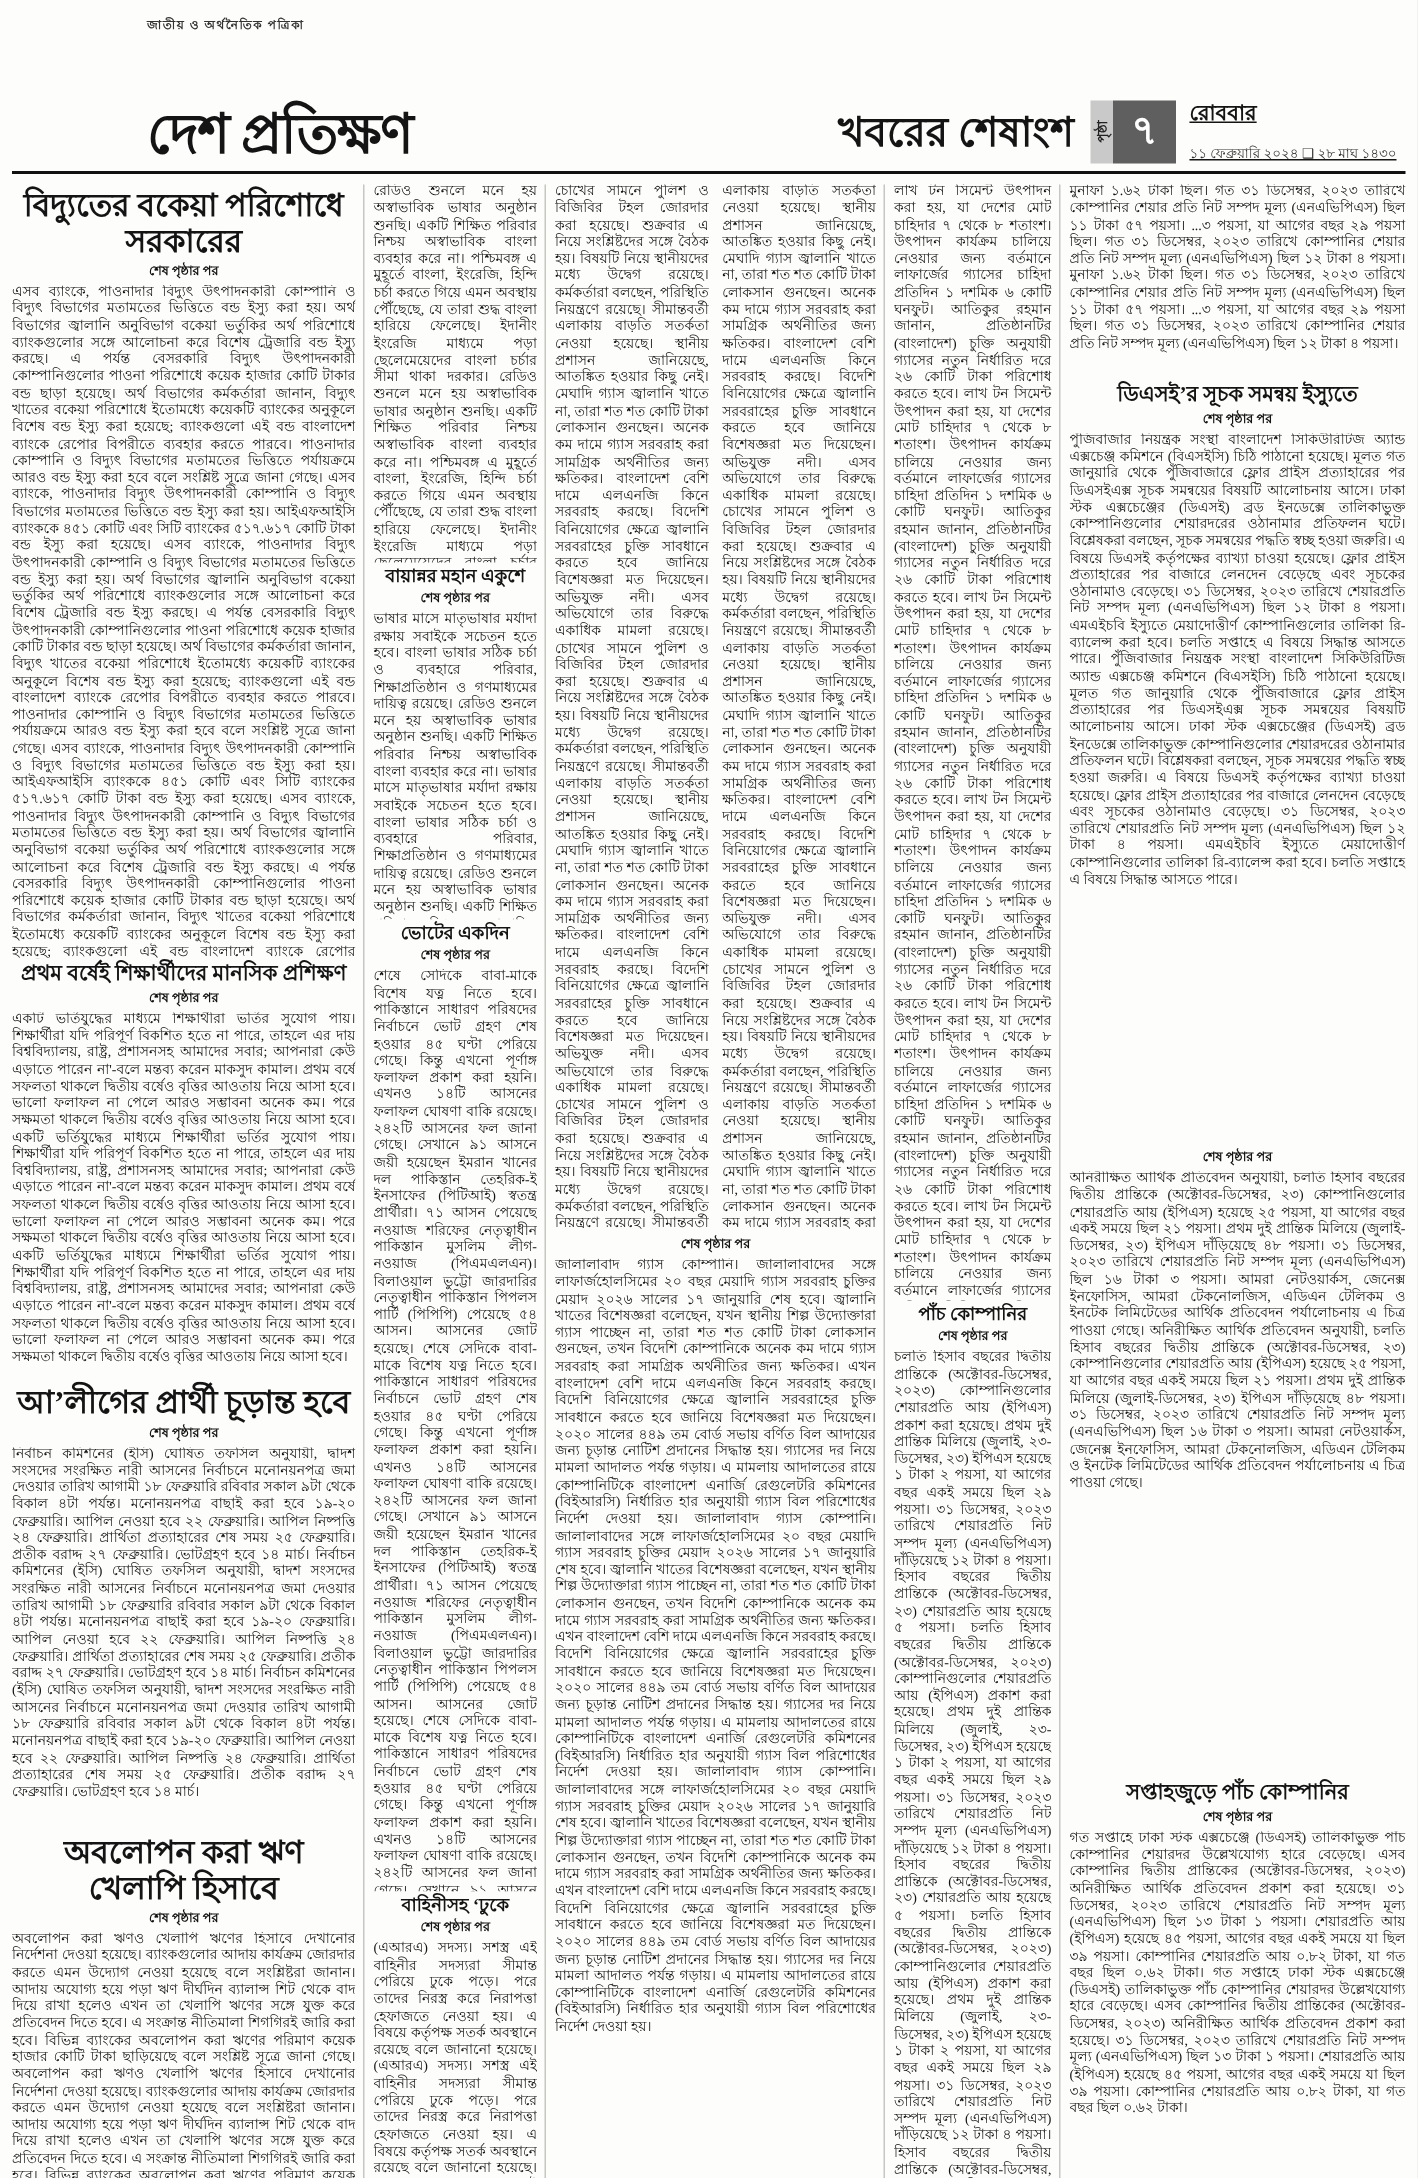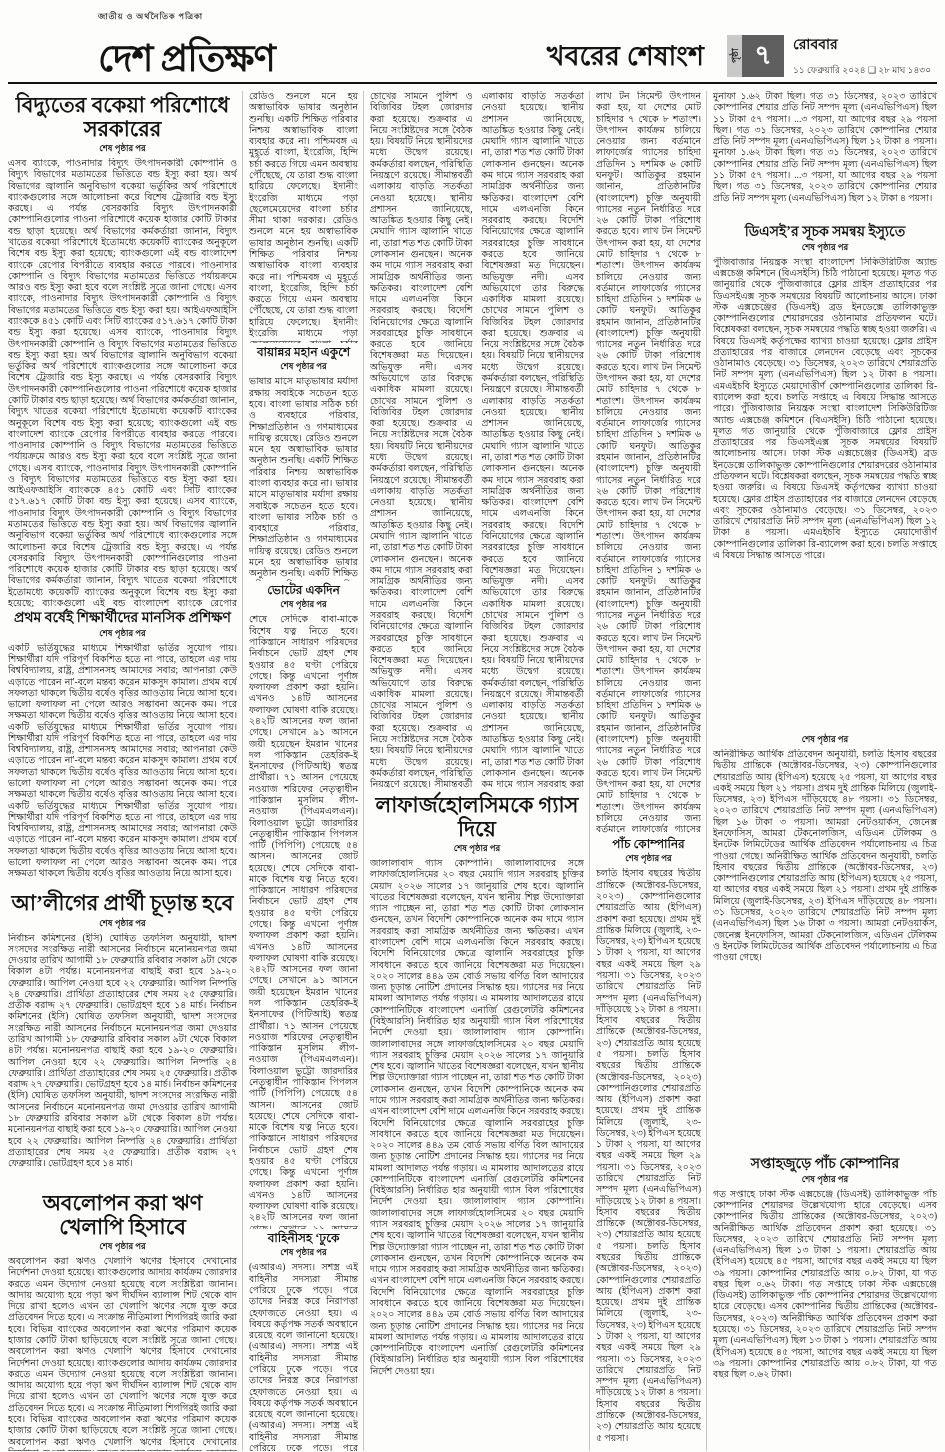--- a/index.html
+++ b/index.html
@@ -4,32 +4,32 @@
 <style>
   html,body{margin:0;padding:0;background:#e8e8e4;}
   .page{
     width:945px;height:1452px;margin:0 auto;background:#fdfdfb;color:#141414;
     font-family:"Liberation Serif","DejaVu Serif",serif;
     box-sizing:border-box;padding:10px 8px 6px 8px;overflow:hidden;position:relative;
   }
   
   .hdr{display:flex;justify-content:space-between;align-items:flex-end;
        border-bottom:2.5px solid #111;padding:0 2px 5px 2px;}
-  .brand{display:flex;flex-direction:column;padding-left:88px;gap:16px;}
+  .brand{display:flex;flex-direction:column;padding-left:88px;}
   .tagline{font-size:8px;letter-spacing:1px;color:#333;margin-bottom:1px;font-weight:bold;}
-  .masthead{font-size:37px;font-weight:bold;line-height:1;letter-spacing:-1px;}
+  .masthead{font-size:37px;font-weight:bold;line-height:1;letter-spacing:-1px;margin-top:48px;}
   .hdr-right{display:flex;align-items:center;gap:9px;padding-right:4px;}
-  .section-title{font-size:27px;font-weight:bold;line-height:1;margin-right:14px;}
+  .section-title{font-size:27px;font-weight:bold;line-height:1;margin-right:2px;}
   .pgkey{display:flex;}
   .pglabel{background:#c9c9c9;color:#222;font-size:9px;font-weight:bold;
            writing-mode:vertical-rl;transform:rotate(180deg);
            display:flex;align-items:center;justify-content:center;width:15px;height:42px;}
   .pgnum{background:#5f5f5f;color:#fff;width:42px;height:42px;display:flex;
          align-items:center;justify-content:center;font-size:27px;font-weight:bold;}
-  .dateblk{display:flex;flex-direction:column;justify-content:center;gap:14px;}
+  .dateblk{display:flex;flex-direction:column;justify-content:center;gap:14px;text-decoration:underline;}
   .weekday{font-size:14px;font-weight:bold;line-height:1;}
   .dateline{font-size:9px;color:#333;line-height:1;text-align:right;}
   
   .cols{display:flex;margin-top:7px;height:1360px;}
   .track{box-sizing:border-box;overflow:hidden;display:flex;flex-direction:column;font-family:Liberation Serif, serif;}
   .track + .track{border-left:1px solid #c6c6c2;margin-left:5px;padding-left:6px;}
   .t1{width:229px;}
   .t2{width:116px;}
   .t34{width:221px;}
   .t5{width:112px;}
@@ -108,21 +108,20 @@
       <div class="art fill">
         <div class="hl hl-md">বাহিনীসহ ‘ঢুকে</div>
         <div class="cont">শেষ পৃষ্ঠার পর</div>
         <div class="bd fill">(এআরএ) সদস্য। সশস্ত্র এই বাহিনীর সদস্যরা সীমান্ত পেরিয়ে ঢুকে পড়ে। পরে তাদের নিরস্ত্র করে নিরাপত্তা হেফাজতে নেওয়া হয়। এ বিষয়ে কর্তৃপক্ষ সতর্ক অবস্থানে রয়েছে বলে জানানো হয়েছে। (এআরএ) সদস্য। সশস্ত্র এই বাহিনীর সদস্যরা সীমান্ত পেরিয়ে ঢুকে পড়ে। পরে তাদের নিরস্ত্র করে নিরাপত্তা হেফাজতে নেওয়া হয়। এ বিষয়ে কর্তৃপক্ষ সতর্ক অবস্থানে রয়েছে বলে জানানো হয়েছে। (এআরএ) সদস্য। সশস্ত্র এই বাহিনীর সদস্যরা সীমান্ত পেরিয়ে ঢুকে পড়ে। পরে তাদের নিরস্ত্র করে নিরাপত্তা হেফাজতে নেওয়া হয়। এ বিষয়ে কর্তৃপক্ষ সতর্ক অবস্থানে রয়েছে বলে জানানো হয়েছে।</div>
       </div>
     </div>
 
     <div class="track t34">
       <div class="bd twocol" style="height:700px">চোখের সামনে পুলিশ ও বিজিবির টহল জোরদার করা হয়েছে। শুক্রবার এ নিয়ে সংশ্লিষ্টদের সঙ্গে বৈঠক হয়। বিষয়টি নিয়ে স্থানীয়দের মধ্যে উদ্বেগ রয়েছে। কর্মকর্তারা বলছেন, পরিস্থিতি নিয়ন্ত্রণে রয়েছে। সীমান্তবর্তী এলাকায় বাড়তি সতর্কতা নেওয়া হয়েছে। স্থানীয় প্রশাসন জানিয়েছে, আতঙ্কিত হওয়ার কিছু নেই। মেঘাদি গ্যাস জ্বালানি খাতে না, তারা শত শত কোটি টাকা লোকসান গুনছেন। অনেক কম দামে গ্যাস সরবরাহ করা সামগ্রিক অর্থনীতির জন্য ক্ষতিকর। বাংলাদেশ বেশি দামে এলএনজি কিনে সরবরাহ করছে। বিদেশি বিনিয়োগের ক্ষেত্রে জ্বালানি সরবরাহের চুক্তি সাবধানে করতে হবে জানিয়ে বিশেষজ্ঞরা মত দিয়েছেন। অভিযুক্ত নদী। এসব অভিযোগে তার বিরুদ্ধে একাধিক মামলা রয়েছে। চোখের সামনে পুলিশ ও বিজিবির টহল জোরদার করা হয়েছে। শুক্রবার এ নিয়ে সংশ্লিষ্টদের সঙ্গে বৈঠক হয়। বিষয়টি নিয়ে স্থানীয়দের মধ্যে উদ্বেগ রয়েছে। কর্মকর্তারা বলছেন, পরিস্থিতি নিয়ন্ত্রণে রয়েছে। সীমান্তবর্তী এলাকায় বাড়তি সতর্কতা নেওয়া হয়েছে। স্থানীয় প্রশাসন জানিয়েছে, আতঙ্কিত হওয়ার কিছু নেই। মেঘাদি গ্যাস জ্বালানি খাতে না, তারা শত শত কোটি টাকা লোকসান গুনছেন। অনেক কম দামে গ্যাস সরবরাহ করা সামগ্রিক অর্থনীতির জন্য ক্ষতিকর। বাংলাদেশ বেশি দামে এলএনজি কিনে সরবরাহ করছে। বিদেশি বিনিয়োগের ক্ষেত্রে জ্বালানি সরবরাহের চুক্তি সাবধানে করতে হবে জানিয়ে বিশেষজ্ঞরা মত দিয়েছেন। অভিযুক্ত নদী। এসব অভিযোগে তার বিরুদ্ধে একাধিক মামলা রয়েছে। চোখের সামনে পুলিশ ও বিজিবির টহল জোরদার করা হয়েছে। শুক্রবার এ নিয়ে সংশ্লিষ্টদের সঙ্গে বৈঠক হয়। বিষয়টি নিয়ে স্থানীয়দের মধ্যে উদ্বেগ রয়েছে। কর্মকর্তারা বলছেন, পরিস্থিতি নিয়ন্ত্রণে রয়েছে। সীমান্তবর্তী এলাকায় বাড়তি সতর্কতা নেওয়া হয়েছে। স্থানীয় প্রশাসন জানিয়েছে, আতঙ্কিত হওয়ার কিছু নেই। মেঘাদি গ্যাস জ্বালানি খাতে না, তারা শত শত কোটি টাকা লোকসান গুনছেন। অনেক কম দামে গ্যাস সরবরাহ করা সামগ্রিক অর্থনীতির জন্য ক্ষতিকর। বাংলাদেশ বেশি দামে এলএনজি কিনে সরবরাহ করছে। বিদেশি বিনিয়োগের ক্ষেত্রে জ্বালানি সরবরাহের চুক্তি সাবধানে করতে হবে জানিয়ে বিশেষজ্ঞরা মত দিয়েছেন। অভিযুক্ত নদী। এসব অভিযোগে তার বিরুদ্ধে একাধিক মামলা রয়েছে। চোখের সামনে পুলিশ ও বিজিবির টহল জোরদার করা হয়েছে। শুক্রবার এ নিয়ে সংশ্লিষ্টদের সঙ্গে বৈঠক হয়। বিষয়টি নিয়ে স্থানীয়দের মধ্যে উদ্বেগ রয়েছে। কর্মকর্তারা বলছেন, পরিস্থিতি নিয়ন্ত্রণে রয়েছে। সীমান্তবর্তী এলাকায় বাড়তি সতর্কতা নেওয়া হয়েছে। স্থানীয় প্রশাসন জানিয়েছে, আতঙ্কিত হওয়ার কিছু নেই। মেঘাদি গ্যাস জ্বালানি খাতে না, তারা শত শত কোটি টাকা লোকসান গুনছেন। অনেক কম দামে গ্যাস সরবরাহ করা সামগ্রিক অর্থনীতির জন্য ক্ষতিকর। বাংলাদেশ বেশি দামে এলএনজি কিনে সরবরাহ করছে। বিদেশি বিনিয়োগের ক্ষেত্রে জ্বালানি সরবরাহের চুক্তি সাবধানে করতে হবে জানিয়ে বিশেষজ্ঞরা মত দিয়েছেন। অভিযুক্ত নদী। এসব অভিযোগে তার বিরুদ্ধে একাধিক মামলা রয়েছে। চোখের সামনে পুলিশ ও বিজিবির টহল জোরদার করা হয়েছে। শুক্রবার এ নিয়ে সংশ্লিষ্টদের সঙ্গে বৈঠক হয়। বিষয়টি নিয়ে স্থানীয়দের মধ্যে উদ্বেগ রয়েছে। কর্মকর্তারা বলছেন, পরিস্থিতি নিয়ন্ত্রণে রয়েছে। সীমান্তবর্তী এলাকায় বাড়তি সতর্কতা নেওয়া হয়েছে। স্থানীয় প্রশাসন জানিয়েছে, আতঙ্কিত হওয়ার কিছু নেই। মেঘাদি গ্যাস জ্বালানি খাতে না, তারা শত শত কোটি টাকা লোকসান গুনছেন। অনেক কম দামে গ্যাস সরবরাহ করা সামগ্রিক অর্থনীতির জন্য ক্ষতিকর। বাংলাদেশ বেশি দামে এলএনজি কিনে সরবরাহ করছে। বিদেশি বিনিয়োগের ক্ষেত্রে জ্বালানি সরবরাহের চুক্তি সাবধানে করতে হবে জানিয়ে বিশেষজ্ঞরা মত দিয়েছেন। অভিযুক্ত নদী। এসব অভিযোগে তার বিরুদ্ধে একাধিক মামলা রয়েছে। চোখের সামনে পুলিশ ও বিজিবির টহল জোরদার করা হয়েছে। শুক্রবার এ নিয়ে সংশ্লিষ্টদের সঙ্গে বৈঠক হয়। বিষয়টি নিয়ে স্থানীয়দের মধ্যে উদ্বেগ রয়েছে। কর্মকর্তারা বলছেন, পরিস্থিতি নিয়ন্ত্রণে রয়েছে। সীমান্তবর্তী এলাকায় বাড়তি সতর্কতা নেওয়া হয়েছে। স্থানীয় প্রশাসন জানিয়েছে, আতঙ্কিত হওয়ার কিছু নেই। মেঘাদি গ্যাস জ্বালানি খাতে না, তারা শত শত কোটি টাকা লোকসান গুনছেন। অনেক কম দামে গ্যাস সরবরাহ করা সামগ্রিক অর্থনীতির জন্য ক্ষতিকর। বাংলাদেশ বেশি দামে এলএনজি কিনে সরবরাহ করছে। বিদেশি বিনিয়োগের ক্ষেত্রে জ্বালানি সরবরাহের চুক্তি সাবধানে করতে হবে জানিয়ে বিশেষজ্ঞরা মত দিয়েছেন। অভিযুক্ত নদী। এসব অভিযোগে তার বিরুদ্ধে একাধিক মামলা রয়েছে।</div>
       <div class="art fill">
-        <div class="hl hl-xl">লাফার্জহোলসিমকে গ্যাস দিয়ে</div>
         <div class="cont">শেষ পৃষ্ঠার পর</div>
         <div class="bd fill">জালালাবাদ গ্যাস কোম্পানি। জালালাবাদের সঙ্গে লাফার্জহোলসিমের ২০ বছর মেয়াদি গ্যাস সরবরাহ চুক্তির মেয়াদ ২০২৬ সালের ১৭ জানুয়ারি শেষ হবে। জ্বালানি খাতের বিশেষজ্ঞরা বলেছেন, যখন স্থানীয় শিল্প উদ্যোক্তারা গ্যাস পাচ্ছেন না, তারা শত শত কোটি টাকা লোকসান গুনছেন, তখন বিদেশি কোম্পানিকে অনেক কম দামে গ্যাস সরবরাহ করা সামগ্রিক অর্থনীতির জন্য ক্ষতিকর। এখন বাংলাদেশ বেশি দামে এলএনজি কিনে সরবরাহ করছে। বিদেশি বিনিয়োগের ক্ষেত্রে জ্বালানি সরবরাহের চুক্তি সাবধানে করতে হবে জানিয়ে বিশেষজ্ঞরা মত দিয়েছেন। ২০২০ সালের ৪৪৯ তম বোর্ড সভায় বর্ণিত বিল আদায়ের জন্য চূড়ান্ত নোটিশ প্রদানের সিদ্ধান্ত হয়। গ্যাসের দর নিয়ে মামলা আদালত পর্যন্ত গড়ায়। এ মামলায় আদালতের রায়ে কোম্পানিটিকে বাংলাদেশ এনার্জি রেগুলেটরি কমিশনের (বিইআরসি) নির্ধারিত হার অনুযায়ী গ্যাস বিল পরিশোধের নির্দেশ দেওয়া হয়। জালালাবাদ গ্যাস কোম্পানি। জালালাবাদের সঙ্গে লাফার্জহোলসিমের ২০ বছর মেয়াদি গ্যাস সরবরাহ চুক্তির মেয়াদ ২০২৬ সালের ১৭ জানুয়ারি শেষ হবে। জ্বালানি খাতের বিশেষজ্ঞরা বলেছেন, যখন স্থানীয় শিল্প উদ্যোক্তারা গ্যাস পাচ্ছেন না, তারা শত শত কোটি টাকা লোকসান গুনছেন, তখন বিদেশি কোম্পানিকে অনেক কম দামে গ্যাস সরবরাহ করা সামগ্রিক অর্থনীতির জন্য ক্ষতিকর। এখন বাংলাদেশ বেশি দামে এলএনজি কিনে সরবরাহ করছে। বিদেশি বিনিয়োগের ক্ষেত্রে জ্বালানি সরবরাহের চুক্তি সাবধানে করতে হবে জানিয়ে বিশেষজ্ঞরা মত দিয়েছেন। ২০২০ সালের ৪৪৯ তম বোর্ড সভায় বর্ণিত বিল আদায়ের জন্য চূড়ান্ত নোটিশ প্রদানের সিদ্ধান্ত হয়। গ্যাসের দর নিয়ে মামলা আদালত পর্যন্ত গড়ায়। এ মামলায় আদালতের রায়ে কোম্পানিটিকে বাংলাদেশ এনার্জি রেগুলেটরি কমিশনের (বিইআরসি) নির্ধারিত হার অনুযায়ী গ্যাস বিল পরিশোধের নির্দেশ দেওয়া হয়। জালালাবাদ গ্যাস কোম্পানি। জালালাবাদের সঙ্গে লাফার্জহোলসিমের ২০ বছর মেয়াদি গ্যাস সরবরাহ চুক্তির মেয়াদ ২০২৬ সালের ১৭ জানুয়ারি শেষ হবে। জ্বালানি খাতের বিশেষজ্ঞরা বলেছেন, যখন স্থানীয় শিল্প উদ্যোক্তারা গ্যাস পাচ্ছেন না, তারা শত শত কোটি টাকা লোকসান গুনছেন, তখন বিদেশি কোম্পানিকে অনেক কম দামে গ্যাস সরবরাহ করা সামগ্রিক অর্থনীতির জন্য ক্ষতিকর। এখন বাংলাদেশ বেশি দামে এলএনজি কিনে সরবরাহ করছে। বিদেশি বিনিয়োগের ক্ষেত্রে জ্বালানি সরবরাহের চুক্তি সাবধানে করতে হবে জানিয়ে বিশেষজ্ঞরা মত দিয়েছেন। ২০২০ সালের ৪৪৯ তম বোর্ড সভায় বর্ণিত বিল আদায়ের জন্য চূড়ান্ত নোটিশ প্রদানের সিদ্ধান্ত হয়। গ্যাসের দর নিয়ে মামলা আদালত পর্যন্ত গড়ায়। এ মামলায় আদালতের রায়ে কোম্পানিটিকে বাংলাদেশ এনার্জি রেগুলেটরি কমিশনের (বিইআরসি) নির্ধারিত হার অনুযায়ী গ্যাস বিল পরিশোধের নির্দেশ দেওয়া হয়।</div>
       </div>
     </div>
 
     <div class="track t5">
       <div class="bd" style="height:744px">লাখ টন সিমেন্ট উৎপাদন করা হয়, যা দেশের মোট চাহিদার ৭ থেকে ৮ শতাংশ। উৎপাদন কার্যক্রম চালিয়ে নেওয়ার জন্য বর্তমানে লাফার্জের গ্যাসের চাহিদা প্রতিদিন ১ দশমিক ৬ কোটি ঘনফুট। আতিকুর রহমান জানান, প্রতিষ্ঠানটির (বাংলাদেশ) চুক্তি অনুযায়ী গ্যাসের নতুন নির্ধারিত দরে ২৬ কোটি টাকা পরিশোধ করতে হবে। লাখ টন সিমেন্ট উৎপাদন করা হয়, যা দেশের মোট চাহিদার ৭ থেকে ৮ শতাংশ। উৎপাদন কার্যক্রম চালিয়ে নেওয়ার জন্য বর্তমানে লাফার্জের গ্যাসের চাহিদা প্রতিদিন ১ দশমিক ৬ কোটি ঘনফুট। আতিকুর রহমান জানান, প্রতিষ্ঠানটির (বাংলাদেশ) চুক্তি অনুযায়ী গ্যাসের নতুন নির্ধারিত দরে ২৬ কোটি টাকা পরিশোধ করতে হবে। লাখ টন সিমেন্ট উৎপাদন করা হয়, যা দেশের মোট চাহিদার ৭ থেকে ৮ শতাংশ। উৎপাদন কার্যক্রম চালিয়ে নেওয়ার জন্য বর্তমানে লাফার্জের গ্যাসের চাহিদা প্রতিদিন ১ দশমিক ৬ কোটি ঘনফুট। আতিকুর রহমান জানান, প্রতিষ্ঠানটির (বাংলাদেশ) চুক্তি অনুযায়ী গ্যাসের নতুন নির্ধারিত দরে ২৬ কোটি টাকা পরিশোধ করতে হবে। লাখ টন সিমেন্ট উৎপাদন করা হয়, যা দেশের মোট চাহিদার ৭ থেকে ৮ শতাংশ। উৎপাদন কার্যক্রম চালিয়ে নেওয়ার জন্য বর্তমানে লাফার্জের গ্যাসের চাহিদা প্রতিদিন ১ দশমিক ৬ কোটি ঘনফুট। আতিকুর রহমান জানান, প্রতিষ্ঠানটির (বাংলাদেশ) চুক্তি অনুযায়ী গ্যাসের নতুন নির্ধারিত দরে ২৬ কোটি টাকা পরিশোধ করতে হবে। লাখ টন সিমেন্ট উৎপাদন করা হয়, যা দেশের মোট চাহিদার ৭ থেকে ৮ শতাংশ। উৎপাদন কার্যক্রম চালিয়ে নেওয়ার জন্য বর্তমানে লাফার্জের গ্যাসের চাহিদা প্রতিদিন ১ দশমিক ৬ কোটি ঘনফুট। আতিকুর রহমান জানান, প্রতিষ্ঠানটির (বাংলাদেশ) চুক্তি অনুযায়ী গ্যাসের নতুন নির্ধারিত দরে ২৬ কোটি টাকা পরিশোধ করতে হবে। লাখ টন সিমেন্ট উৎপাদন করা হয়, যা দেশের মোট চাহিদার ৭ থেকে ৮ শতাংশ। উৎপাদন কার্যক্রম চালিয়ে নেওয়ার জন্য বর্তমানে লাফার্জের গ্যাসের চাহিদা প্রতিদিন ১ দশমিক ৬ কোটি ঘনফুট। আতিকুর রহমান জানান, প্রতিষ্ঠানটির (বাংলাদেশ) চুক্তি অনুযায়ী গ্যাসের নতুন নির্ধারিত দরে ২৬ কোটি টাকা পরিশোধ করতে হবে। লাখ টন সিমেন্ট উৎপাদন করা হয়, যা দেশের মোট চাহিদার ৭ থেকে ৮ শতাংশ। উৎপাদন কার্যক্রম চালিয়ে নেওয়ার জন্য বর্তমানে লাফার্জের গ্যাসের চাহিদা প্রতিদিন ১ দশমিক ৬ কোটি ঘনফুট। আতিকুর রহমান জানান, প্রতিষ্ঠানটির (বাংলাদেশ) চুক্তি অনুযায়ী গ্যাসের নতুন নির্ধারিত দরে ২৬ কোটি টাকা পরিশোধ করতে হবে। লাখ টন সিমেন্ট উৎপাদন করা হয়, যা দেশের মোট চাহিদার ৭ থেকে ৮ শতাংশ। উৎপাদন কার্যক্রম চালিয়ে নেওয়ার জন্য বর্তমানে লাফার্জের গ্যাসের চাহিদা প্রতিদিন ১ দশমিক ৬ কোটি ঘনফুট। আতিকুর রহমান জানান, প্রতিষ্ঠানটির (বাংলাদেশ) চুক্তি অনুযায়ী গ্যাসের নতুন নির্ধারিত দরে ২৬ কোটি টাকা পরিশোধ করতে হবে।</div>
       <div class="art fill">
         <div class="hl hl-md">পাঁচ কোম্পানির</div>
         <div class="cont">শেষ পৃষ্ঠার পর</div>

